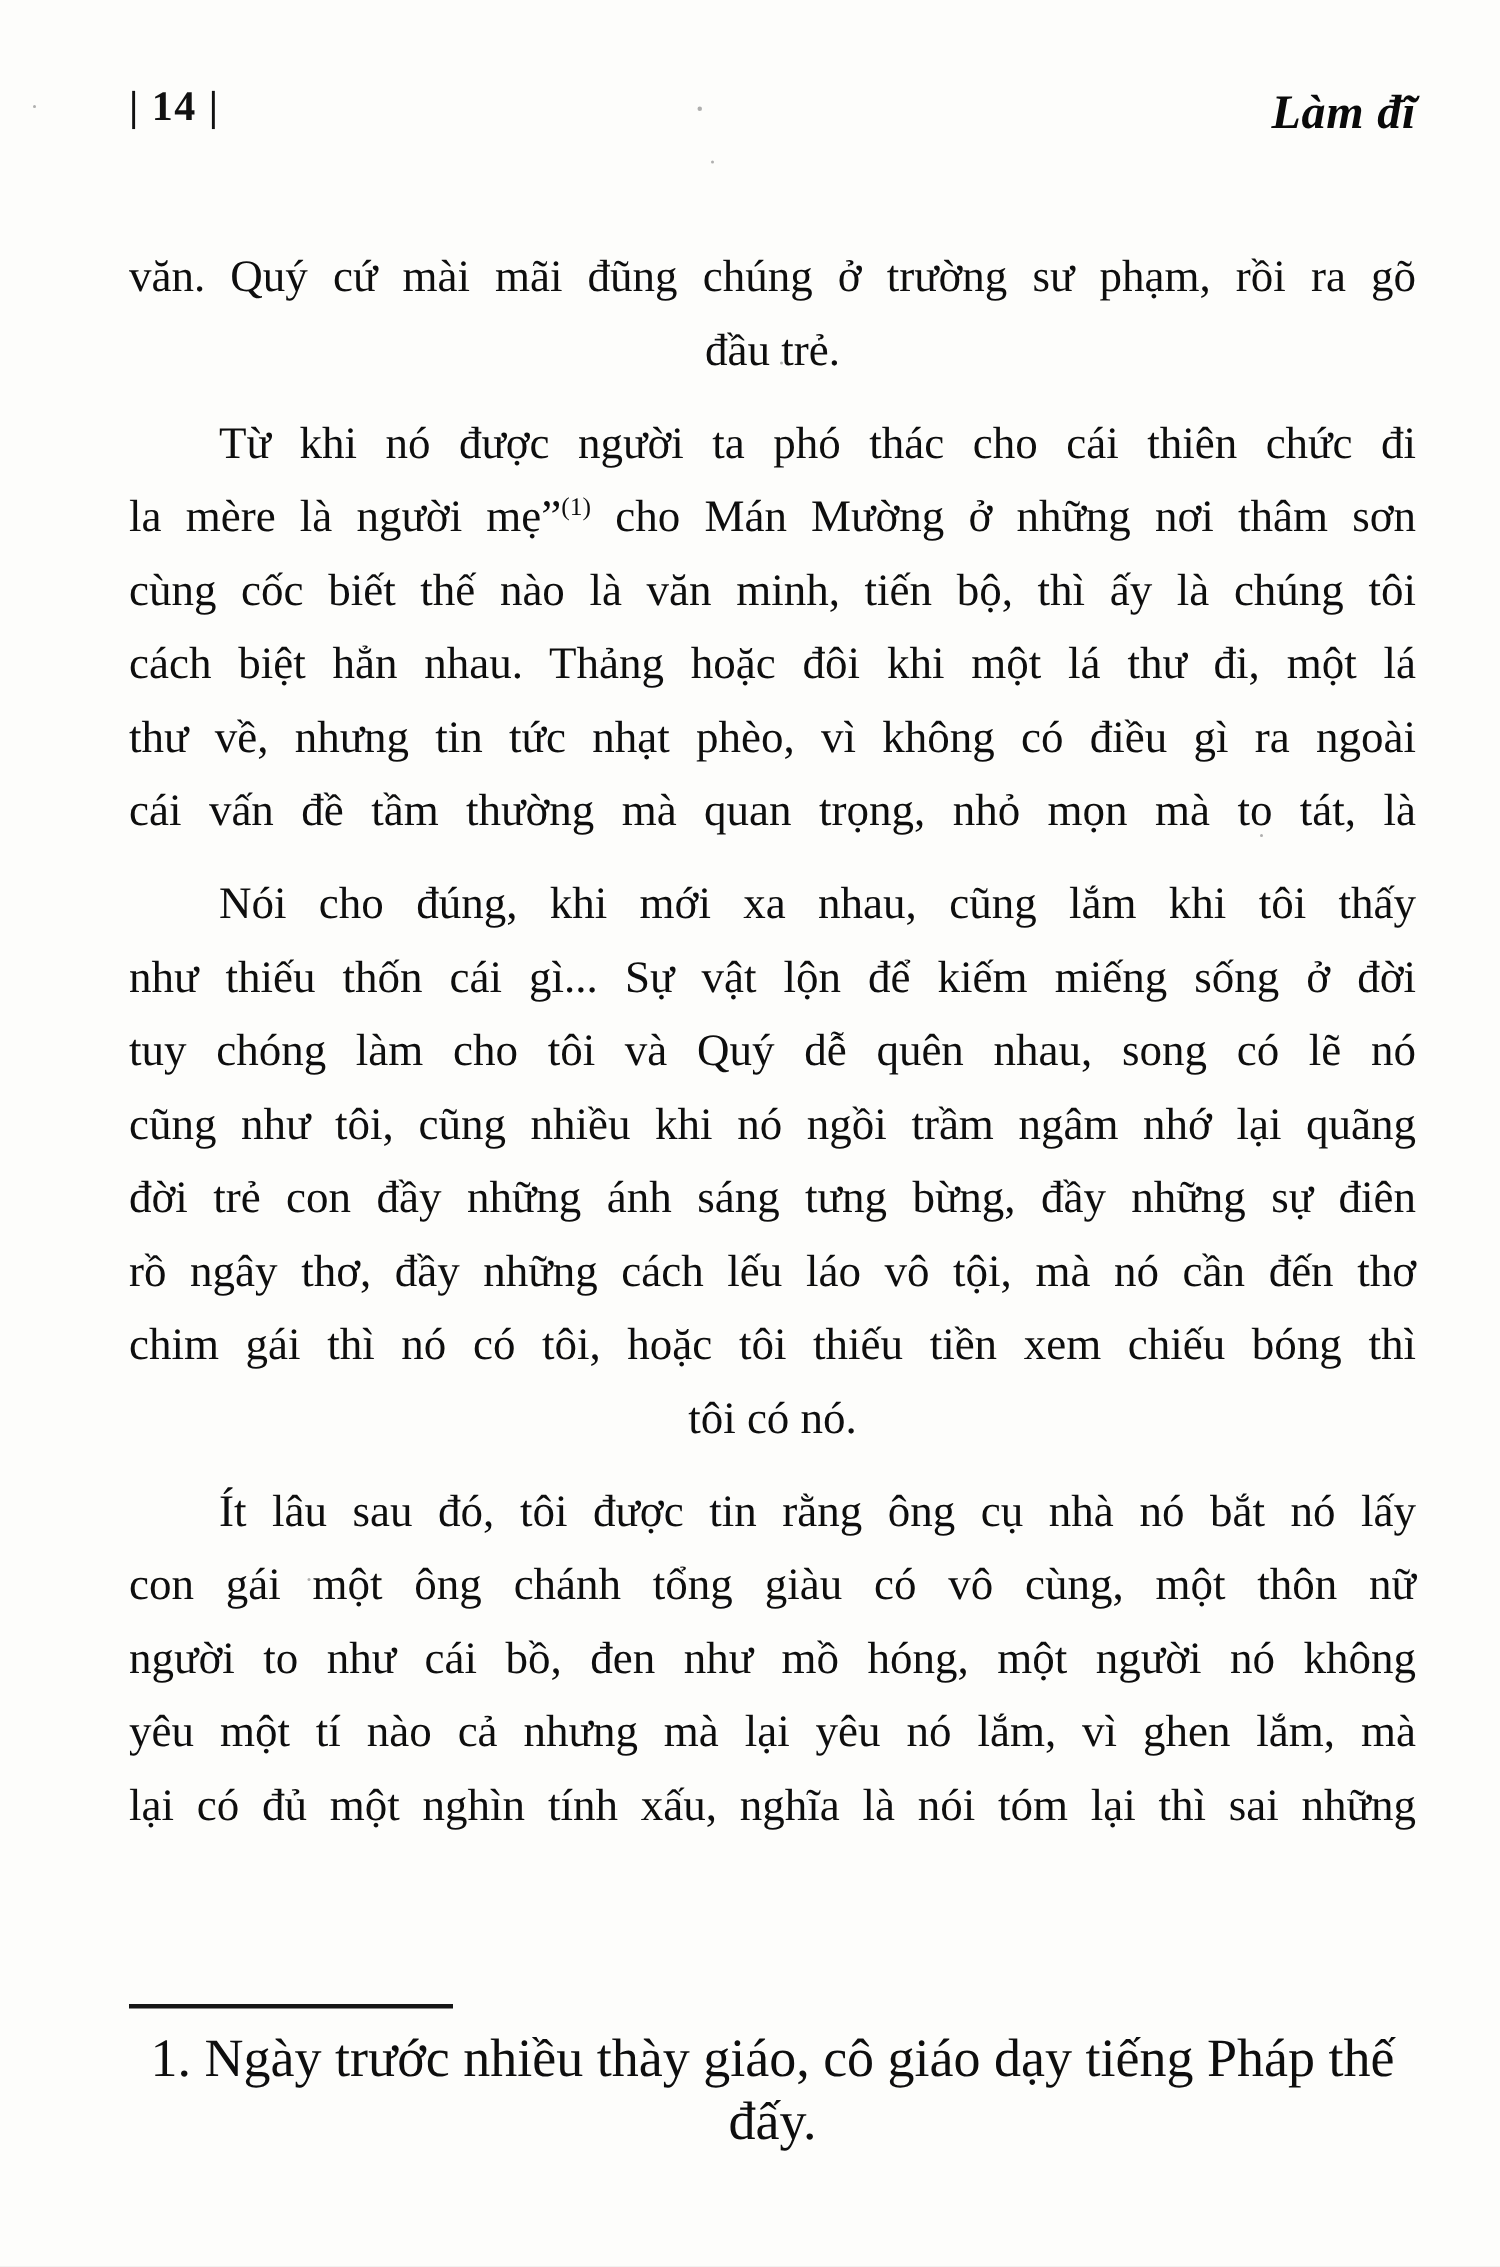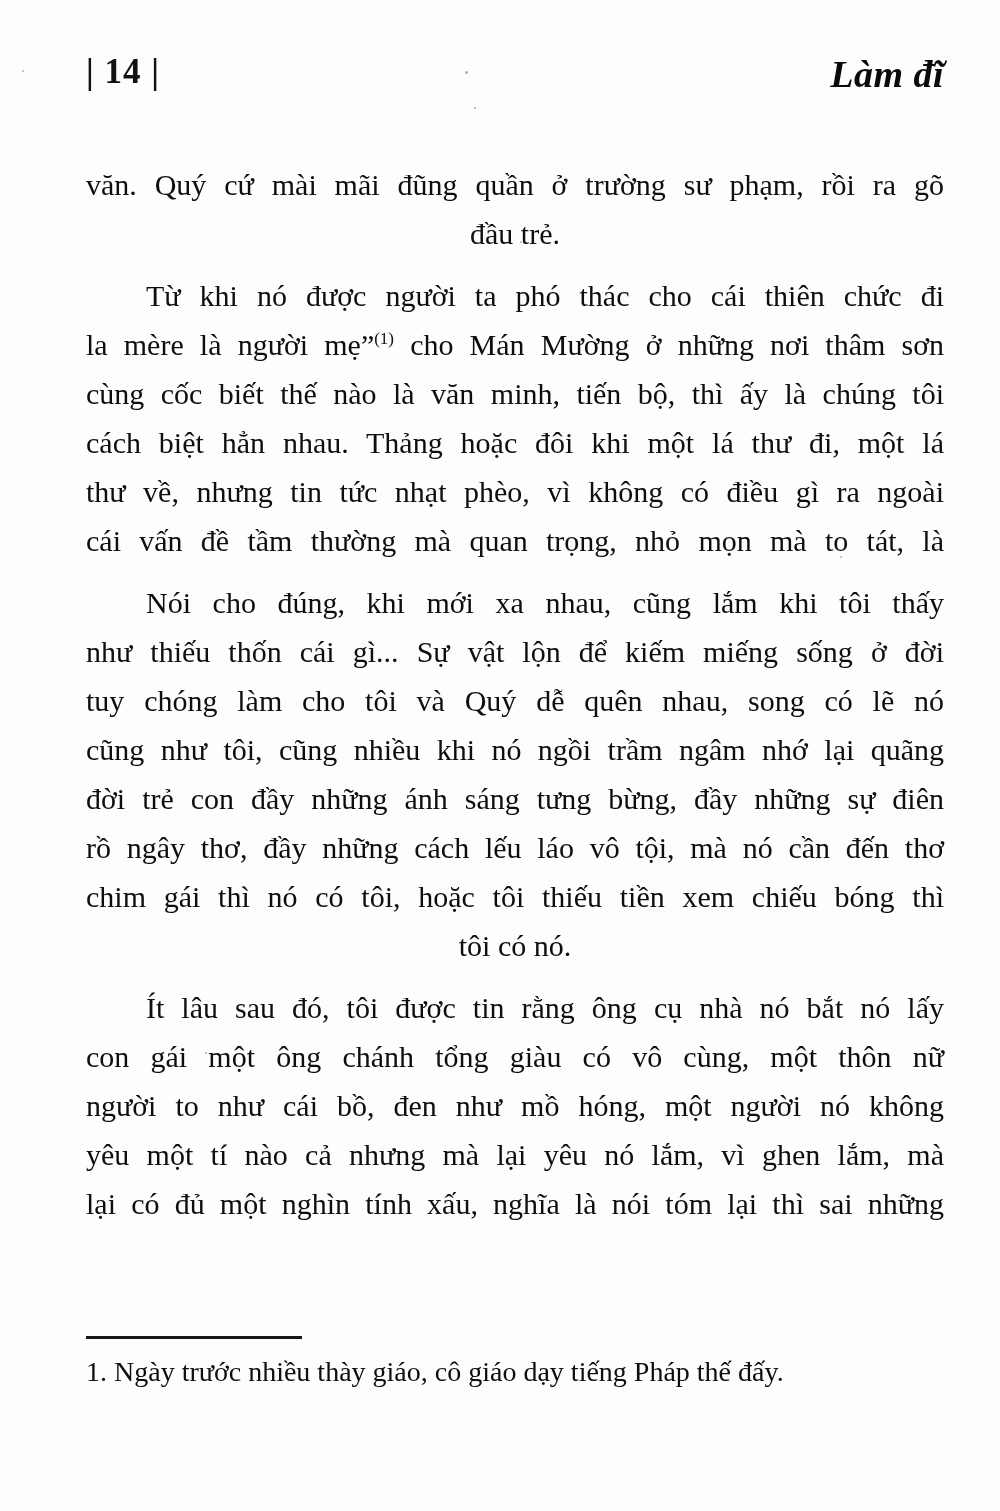--- a/index.html
+++ b/index.html
@@ -17,28 +17,28 @@
     position: absolute;
     left: 86px;
     right: 56px;
     top: 52px;
     height: 50px;
     display: flex;
     justify-content: space-between;
     align-items: flex-start;
   }
   .page-number {
-    font-size: 35px;
+    font-size: 28px;
     font-weight: 700;
     letter-spacing: 1px;
     color: #111;
     line-height: 40px;
   }
   .running-title {
-    font-size: 38px;
+    font-size: 32px;
     font-weight: 700;
     font-style: italic;
     letter-spacing: 0.5px;
     color: #0a0a0a;
     line-height: 44px;
   }
   .body-text {
     position: absolute;
     left: 86px;
     width: 858px;
@@ -69,24 +69,24 @@
     top: 1336px;
     width: 216px;
     height: 3px;
     background: #161616;
   }
   .footnote {
     position: absolute;
     left: 86px;
     width: 858px;
     top: 1351px;
-    font-size: 28px;
+    font-size: 36px;
     line-height: 42px;
     color: #0e0e0e;
-    text-align: left;
+    text-align: center;
   }
   .speck {
     position: absolute;
     background: #6f6f6f;
     border-radius: 50%;
     opacity: 0.55;
   }
 </style>
 </head>
 <body>
@@ -94,21 +94,21 @@
 <div class="page">
 
   <div class="header">
     <span class="page-number">| 14 |</span>
     <span class="running-title">Làm đĩ</span>
   </div>
 
   <div class="body-text">
 
     <div class="para">
-      <div class="line j">văn. Quý cứ mài mãi đũng quần ở trường sư phạm, rồi ra gõ</div>
+      <div class="line j">văn. Quý cứ mài mãi đũng chúng ở trường sư phạm, rồi ra gõ</div>
       <div class="line l">đầu trẻ.</div>
     </div>
 
     <div class="para">
       <div class="line j first">Từ khi nó được người ta phó thác cho cái thiên chức đi</div>
       <div class="line j"><span>la mère là người mẹ”</span><sup class="fn-ref">(1)</sup><span> cho Mán Mường ở những nơi thâm sơn</span></div>
       <div class="line j">cùng cốc biết thế nào là văn minh, tiến bộ, thì ấy là chúng tôi</div>
       <div class="line j">cách biệt hẳn nhau. Thảng hoặc đôi khi một lá thư đi, một lá</div>
       <div class="line j">thư về, nhưng tin tức nhạt phèo, vì không có điều gì ra ngoài</div>
       <div class="line j">cái vấn đề tầm thường mà quan trọng, nhỏ mọn mà to tát, là</div>

